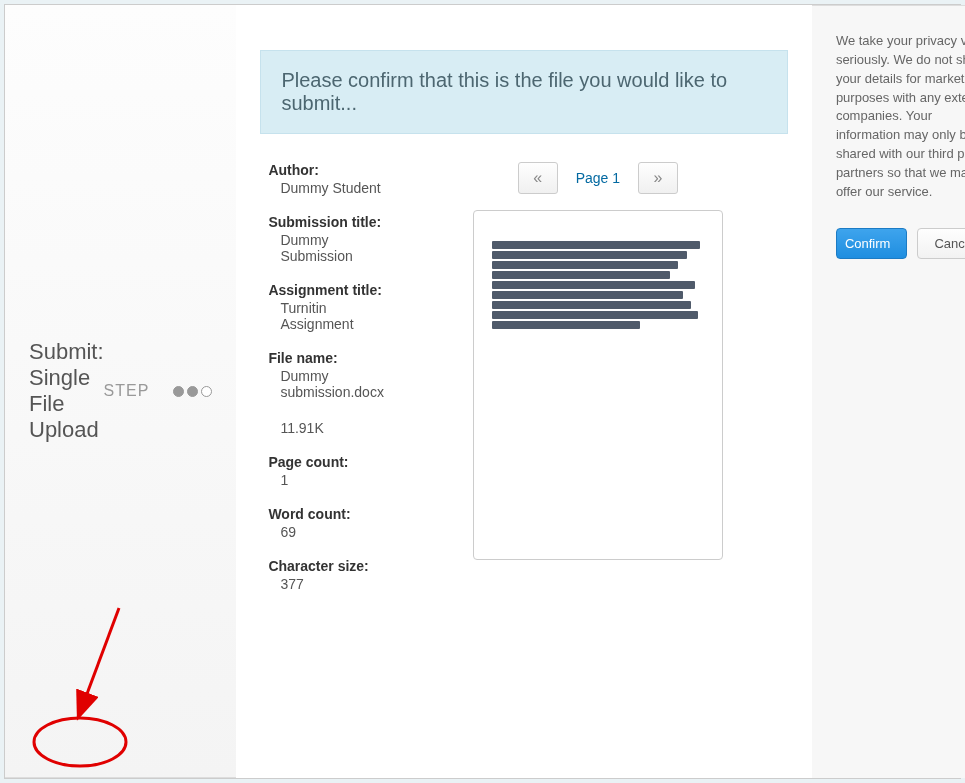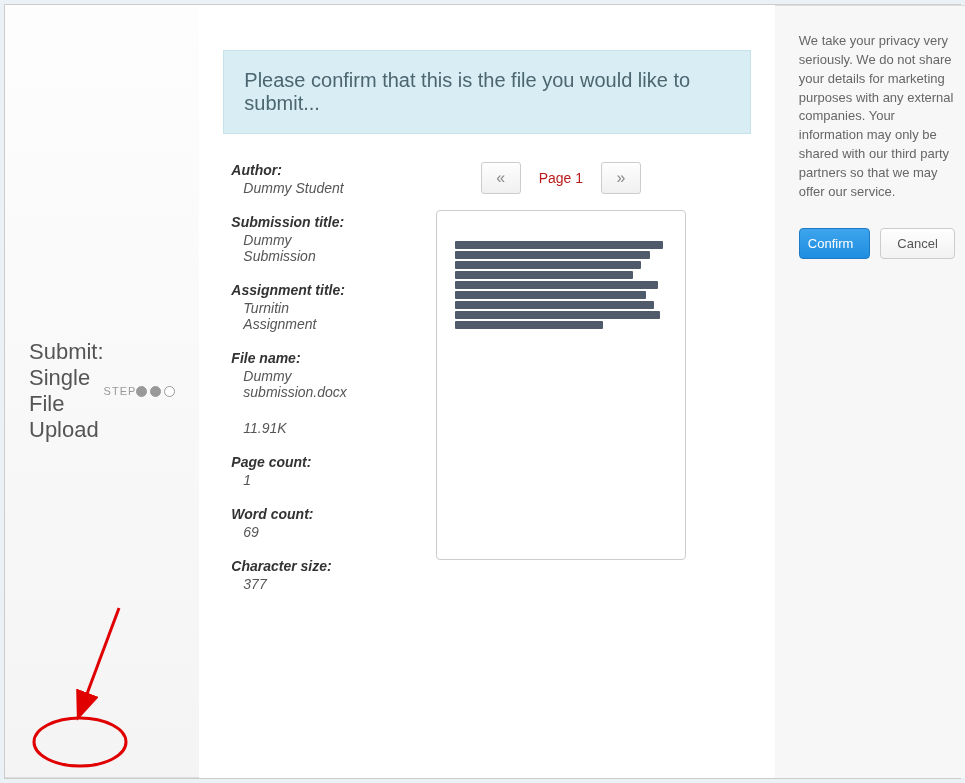--- a/index.html
+++ b/index.html
@@ -32,23 +32,23 @@
       border-bottom: 1px solid #ddd;
     }
     .header h1 {
       font-size: 22px;
       font-weight: 400;
       color: #555;
     }
     .step-wrap {
       display: flex;
       align-items: center;
-      gap: 0;
+      gap: 24px;
       color: #999;
-      font-size: 11px;
+      font-size: 16px;
       letter-spacing: 1px;
     }
     .step-dots { display: flex; gap: 3px; }
     .dot {
       width: 11px; height: 11px; border-radius: 50%;
       border: 1px solid #999; background: #fff;
     }
     .dot.filled { background: #999; }
     .content {
       padding: 30px 24px 20px 24px;
@@ -61,21 +61,21 @@
       color: #4c6670;
       font-size: 20px;
       padding: 18px 20px;
       margin-bottom: 28px;
       margin-top: 15px;
     }
     .cols {
       display: flex;
       gap: 24px;
     }
-    .left { flex: 1; padding-left: 8px; font-style: italic; }
+    .left { flex: 1; padding-left: 8px; }
     .right {
       width: 380px;
       display: flex;
       flex-direction: column;
       align-items: center;
     }
     .field { margin-bottom: 18px; }
     .field-label { font-weight: bold; font-size: 14px; color: #333; }
     .field-value { font-size: 14px; color: #555; padding-left: 12px; padding-top: 2px; }
     .pager {
@@ -87,21 +87,21 @@
     .pager-btn {
       width: 40px; height: 32px;
       border: 1px solid #ccc;
       background: linear-gradient(#fefefe,#f0f0f0);
       border-radius: 3px;
       color: #888;
       font-size: 16px;
       display: inline-flex; align-items:center; justify-content:center;
       cursor: pointer;
     }
-    .pager-label { color: #b91c1c; font-size: 14px; }
+    .pager-label { color: #0369a1; font-size: 14px; }
     .preview {
       width: 250px;
       height: 350px;
       border: 1px solid #ccc;
       border-radius: 4px;
       background: #fff;
       padding: 30px 18px;
     }
     .preview-line {
       height: 8px;

